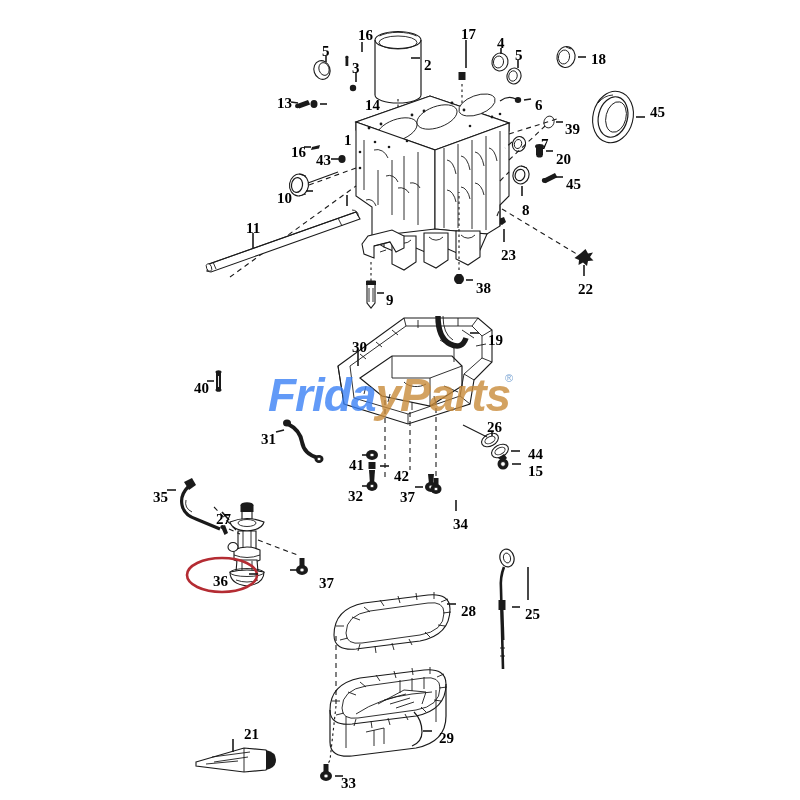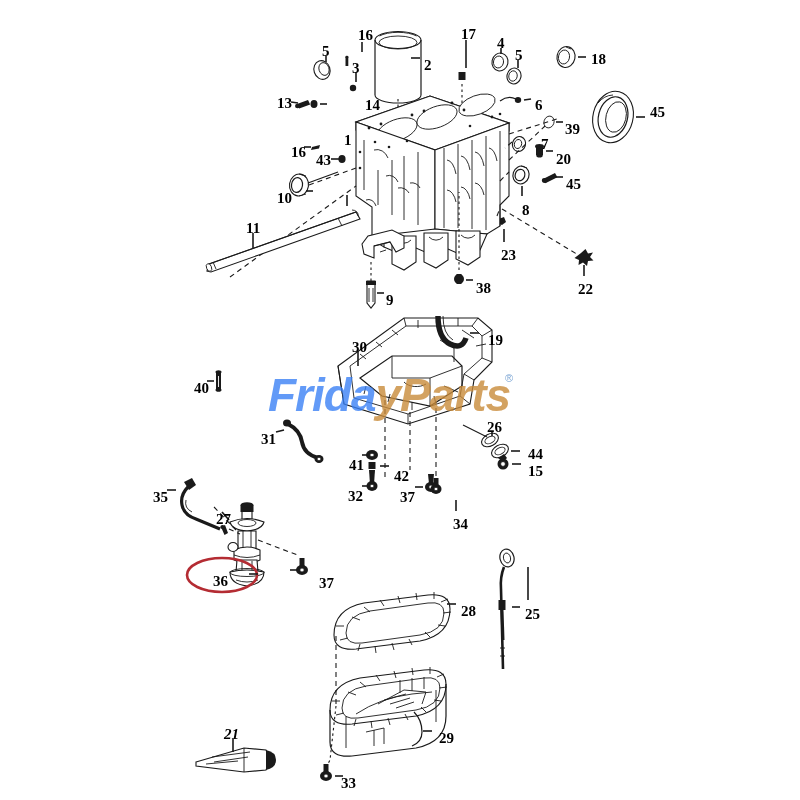--- a/index.html
+++ b/index.html
@@ -615,17 +615,17 @@
       <div class="callout" style="left: 153px; top: 490px;">35</div>
       <div class="callout" style="left: 348px; top: 489px;">32</div>
       <div class="callout" style="left: 400px; top: 490px;">37</div>
       <div class="callout" style="left: 216px; top: 512px;">27</div>
       <div class="callout" style="left: 453px; top: 517px;">34</div>
       <div class="callout" style="left: 213px; top: 574px;">36</div>
       <div class="callout" style="left: 319px; top: 576px;">37</div>
       <div class="callout" style="left: 461px; top: 604px;">28</div>
       <div class="callout" style="left: 525px; top: 607px;">25</div>
       <div class="callout" style="left: 439px; top: 731px;">29</div>
-      <div class="callout" style="left: 224px; top: 727px; font-style: italic;">21</div>
+      <div class="callout" style="left: 244px; top: 727px;">21</div>
       <div class="callout" style="left: 341px; top: 776px;">33</div>
     </div>
 
 </div>
 
 </body></html>

